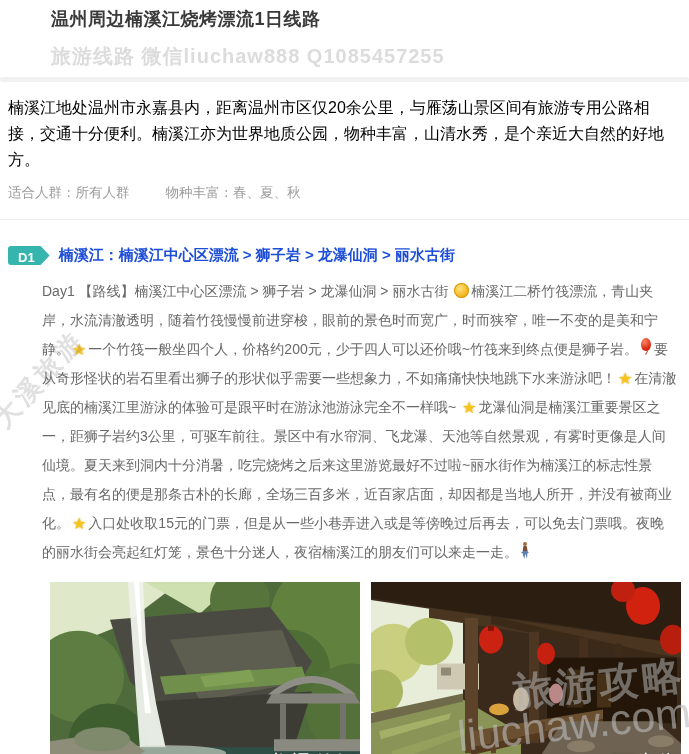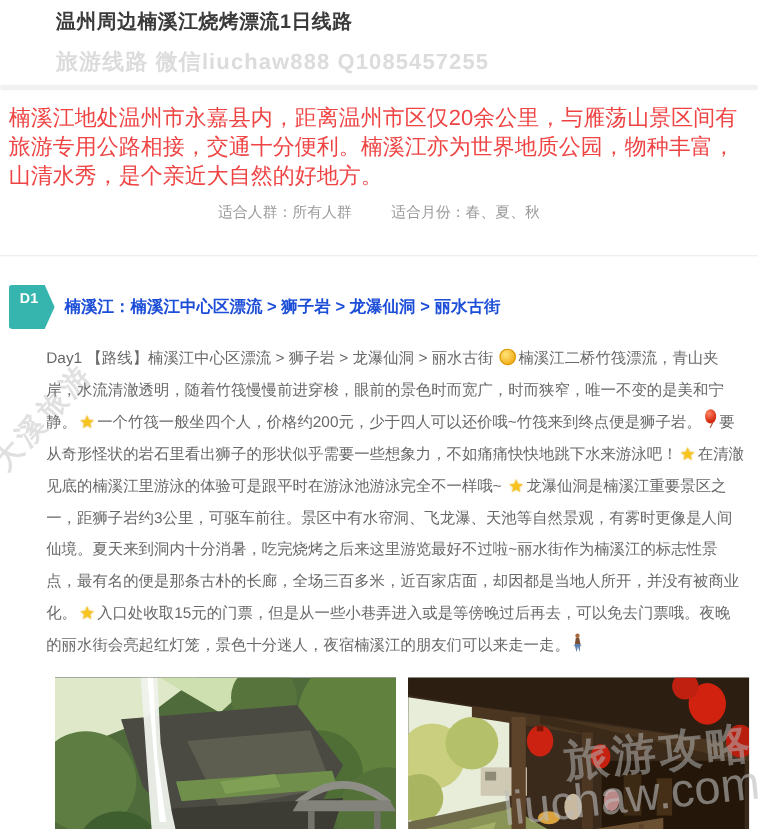--- a/index.html
+++ b/index.html
@@ -7,30 +7,30 @@
     width:689px;height:754px;position:relative;overflow:hidden;
     background:#fff;color:#333;
     font-family:"Liberation Sans","DejaVu Sans",sans-serif;
   }
   
   .header-row{display:flex;align-items:baseline;gap:12px;padding:7px 0 0 8px;white-space:nowrap;overflow:hidden;flex-direction:column;}
   .page-title{margin:0;font-size:18px;font-weight:bold;color:#3a3a3a;letter-spacing:.5px;}
   .wm-title{font-size:20px;font-weight:bold;color:#dcdcdc;letter-spacing:1px;margin-left:43px;}
   .top-bar{height:5px;background:#f1f1f1;border-radius:3px;margin-top:7px;}
   
-  .intro-desc{margin:13px 8px 0 8px;font-size:20px;line-height:26px;color:#ef4444;}
-  .meta-row{display:flex;gap:36px;margin:11px 8px 30px 8px;font-size:13.5px;color:#9b9b9b;justify-content:center;}
+  .intro-desc{margin:13px 8px 0 8px;font-size:16px;line-height:26px;color:#000000;}
+  .meta-row{display:flex;gap:36px;margin:11px 8px 17px 8px;font-size:13.5px;color:#9b9b9b;}
   .meta-item .lbl{color:#9b9b9b;}
   .meta-item .val{color:#9b9b9b;}
   .divider{border:0;border-top:1px solid #ececec;margin:0;}
   
   .day-header{display:flex;align-items:center;margin:26px 8px 0 8px;}
   .day-badge{
     background:#35b5ae;color:#fff;font-size:13px;font-weight:bold;
-    padding:4px 15px 21px 10px;border-radius:3px 0 0 3px;
+    padding:4px 15px 0 10px;border-radius:3px 0 0 3px;
     clip-path:polygon(0 0,calc(100% - 9px) 0,100% 50%,calc(100% - 9px) 100%,0 100%);
   }
   .route-title{margin-left:9px;font-size:15px;font-weight:bold;color:#1d4ed8;}
   .day-content{margin:12px 12px 0 42px;font-size:14px;line-height:29px;color:#686868;}
   
   .emoji{display:inline-block;font-style:normal;line-height:1;vertical-align:-2px;margin:0 2px;}
   .sun-face-icon{width:15px;height:15px;border-radius:50%;
     background:radial-gradient(circle at 38% 35%,#ffe37a,#f2ae17 70%);
     box-shadow:inset 0 0 0 1px #d99a0c;}
   .glowing-star-icon{color:#f6c41c;font-size:16px;text-shadow:0 0 2px #dd9e00;vertical-align:-1px;}
@@ -71,21 +71,21 @@
   <span class="wm-title">旅游线路 微信liuchaw888 Q1085457255</span>
 </div>
 <div class="top-bar"></div>
 
 <p class="intro-desc">楠溪江地处温州市永嘉县内，距离温州市区仅20余公里，与雁荡山景区间有旅游专用公路相接，交通十分便利。楠溪江亦为世界地质公园，物种丰富，山清水秀，是个亲近大自然的好地方。</p>
 <div class="meta-row">
   <span class="meta-item">
     <span class="lbl">适合人群：</span><span class="val">所有人群</span>
   </span>
   <span class="meta-item">
-    <span class="lbl">适合月份：</span><span class="val">春、夏、秋</span>
+    <span class="lbl">物种丰富：</span><span class="val">春、夏、秋</span>
   </span>
 </div>
 <hr class="divider">
 
 <div class="day-header">
   <span class="day-badge" style="background: rgb(53, 181, 174);">D1</span>
   <span class="route-title">楠溪江：楠溪江中心区漂流 &gt; 狮子岩 &gt; 龙瀑仙洞 &gt; 丽水古街</span>
 </div>
 
 <p class="day-content">Day1 【路线】楠溪江中心区漂流 &gt; 狮子岩 &gt; 龙瀑仙洞 &gt; 丽水古街 <span class="emoji sun-face-icon"></span>楠溪江二桥竹筏漂流，青山夹岸，水流清澈透明，随着竹筏慢慢前进穿梭，眼前的景色时而宽广，时而狭窄，唯一不变的是美和宁静。<span class="emoji glowing-star-icon">★</span>一个竹筏一般坐四个人，价格约200元，少于四人可以还价哦~竹筏来到终点便是狮子岩。<span class="emoji balloon-icon"></span>要从奇形怪状的岩石里看出狮子的形状似乎需要一些想象力，不如痛痛快快地跳下水来游泳吧！<span class="emoji glowing-star-icon">★</span>在清澈见底的楠溪江里游泳的体验可是跟平时在游泳池游泳完全不一样哦~ <span class="emoji glowing-star-icon">★</span>龙瀑仙洞是楠溪江重要景区之一，距狮子岩约3公里，可驱车前往。景区中有水帘洞、飞龙瀑、天池等自然景观，有雾时更像是人间仙境。夏天来到洞内十分消暑，吃完烧烤之后来这里游览最好不过啦~丽水街作为楠溪江的标志性景点，最有名的便是那条古朴的长廊，全场三百多米，近百家店面，却因都是当地人所开，并没有被商业化。<span class="emoji glowing-star-icon">★</span>入口处收取15元的门票，但是从一些小巷弄进入或是等傍晚过后再去，可以免去门票哦。夜晚的丽水街会亮起红灯笼，景色十分迷人，夜宿楠溪江的朋友们可以来走一走。<span class="emoji walking-person-icon"></span></p>

